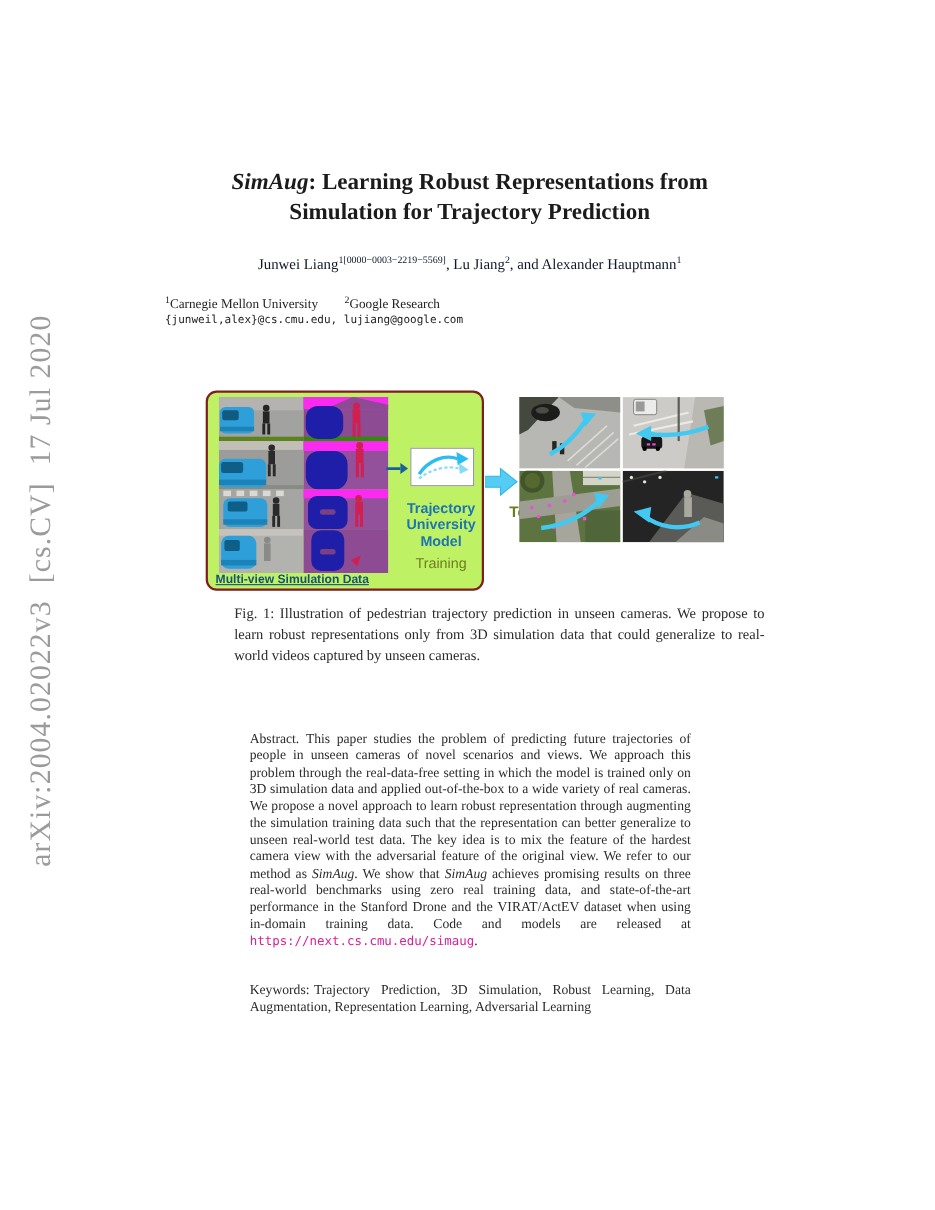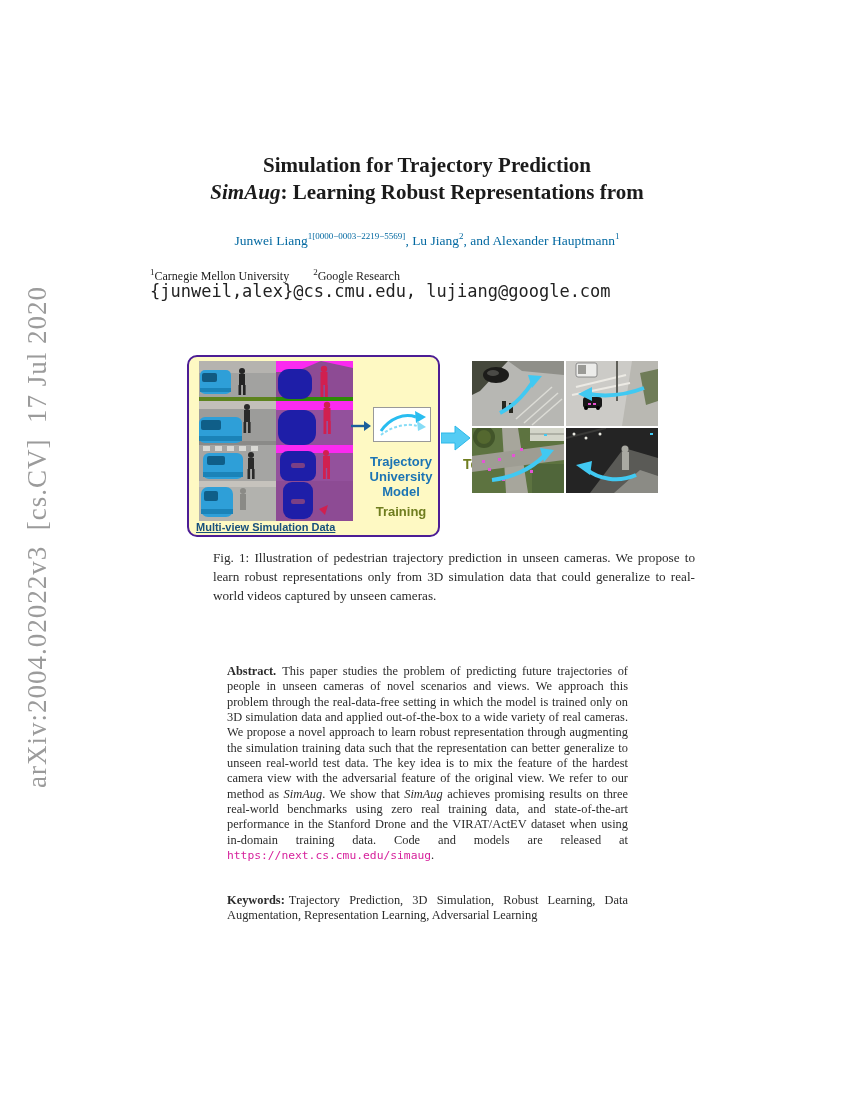--- a/index.html
+++ b/index.html
@@ -10,74 +10,74 @@
   .arxiv-side { position:absolute; left:37px; top:537px;
                 transform:translate(-50%,-50%) rotate(-90deg);
                 font-family:"Liberation Serif", serif; font-size:27px; letter-spacing:1px;
                 color:#9b9b9b; white-space:pre; }
 
   
   .title-block { position:absolute; top:152px; left:120px; width:614px; text-align:center;
                  font-size:21px; font-weight:bold; line-height:27px; color:#1b1b1b; }
   .t-em { font-style:italic; }
   .authors-block { position:absolute; top:231px; left:100px; width:654px; text-align:center;
-                   font-size:13.5px; color:#0369a1; }
+                   font-size:13.5px; color:#0f172a; }
   .authors-block sup, .affil-block sup { font-size:9px; }
   .affil-block { position:absolute; top:265px; left:150px; width:554px; 
                  font-size:12px; line-height:15px; color:#222; }
   .gap { display:inline-block; width:24px; }
-  .emails { font-family:"DejaVu Sans Mono", monospace; font-size:17px; letter-spacing:0; }
+  .emails { font-family:"DejaVu Sans Mono", monospace; font-size:10px; letter-spacing:0; }
 
   
   .figure { position:absolute; top:355px; left:187px; width:480px; height:184px;
             font-family:"Liberation Sans", sans-serif; }
   .left-panel { position:absolute; left:0; top:0; width:249px; height:178px;
-                border:2px solid #4c1d95; border-radius:10px; background:#fef9c3; }
+                border:2px solid #7f1d1d; border-radius:10px; background:#bef264; }
   .sim-grid { position:absolute; left:10px; top:4px; }
   .flow-arrow { position:absolute; left:162px; top:63px; }
   .model-box { position:absolute; left:184px; top:50px; width:56px; height:33px;
                background:#fff; border:1px solid #999; }
   .model-label { position:absolute; left:166px; top:97px; width:92px; text-align:center;
                  font-weight:bold; font-size:13px; line-height:15px; color:#1c74b4; }
   .training-label { position:absolute; left:166px; top:147px; width:92px; text-align:center;
-                    font-weight:bold; font-size:13px; color:#6f7d1f; }
+                    font-weight:normal; font-size:13px; color:#6f7d1f; }
   .panel-label { position:absolute; left:7px; bottom:2px; font-weight:bold;
                  font-size:11px; color:#17507c;text-decoration:underline; }
   .test-block { position:absolute; left:252px; top:69px; width:34px; text-align:center; }
   .test-label { font-weight:bold; font-size:14px; color:#6f7d1f; margin-top:0;padding-left:24px; }
   .right-panel { position:absolute; left:285px; top:6px; width:195px; }
   .photo-grid { display:grid; grid-template-columns:92px 92px; grid-auto-rows:65px;
                 gap:2px; width:186px; }
   .photo-grid svg { display:block; }
   .right-label { width:208px; margin-left:-11px; text-align:center; font-weight:bold;
                  font-size:13.5px; line-height:17px; color:#1a6aa5; margin-top:5px; }
 
   
   .caption { position:absolute; top:548px; left:185px; width:482px;
              font-size:13.2px; line-height:19px; text-align:justify; color:#2b2b2b;margin-left:28px; }
   .abstract { position:absolute; top:664px; left:227px; width:401px;
               font-size:12.4px; line-height:15.35px; text-align:justify; color:#2b2b2b; }
-  .abstract .head { font-weight:bold; margin-right:6px; }
+  .abstract .head { font-weight:normal; margin-right:6px; }
   .abstract em { font-style:italic; }
   .url { font-family:"DejaVu Sans Mono", monospace; font-size:11.3px; color:#d6219c;
          text-decoration:none; }
   .keywords { position:absolute; top:893px; left:227px; width:401px;
               font-size:12.4px; line-height:15.35px; text-align:justify; color:#2b2b2b; }
-  .keywords .head { font-weight:bold; margin-right:4px; }
+  .keywords .head { font-weight:normal; margin-right:4px; }
 </style>
 </head>
 <body>
 
 <div class="page">
 
   <div class="arxiv-side">arXiv:2004.02022v3  [cs.CV]  17 Jul 2020</div>
 
   <div class="title-block">
+    <div><span class="t-em">SimAug</span><span>: Learning Robust Representations from</span></div>
     <div>Simulation for Trajectory Prediction</div>
-    <div><span class="t-em">SimAug</span><span>: Learning Robust Representations from</span></div>
   </div>
 
   <div class="authors-block"><span>Junwei Liang</span><sup>1[0000−0003−2219−5569]</sup><span>, </span><span>Lu Jiang</span><sup>2</sup><span>, and </span><span>Alexander Hauptmann</span><sup>1</sup></div>
 
   <div class="affil-block">
     <div><sup>1</sup><span>Carnegie Mellon University</span><span class="gap"></span><sup>2</sup><span>Google Research</span></div>
     <div class="emails">{junweil,alex}@cs.cmu.edu, lujiang@google.com</div>
   </div>
 
   <div class="figure">

